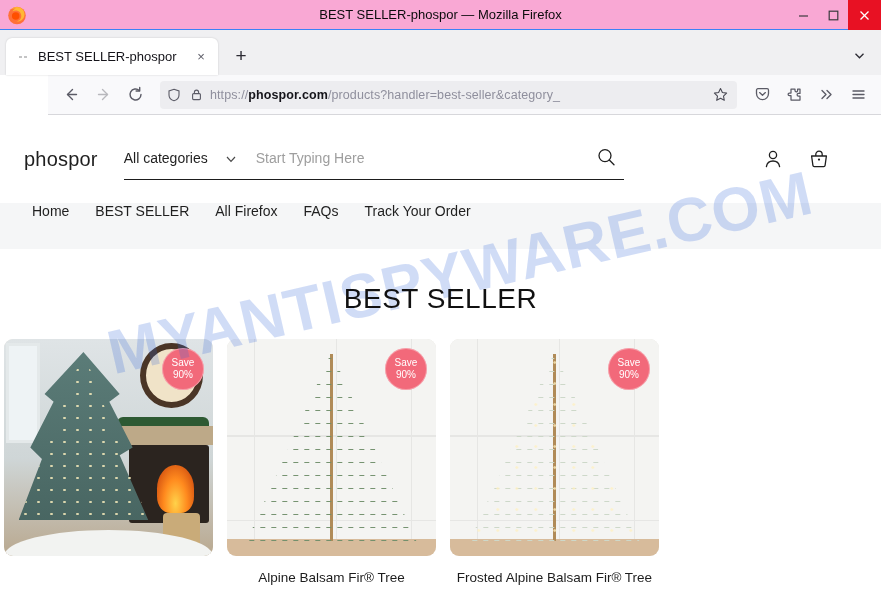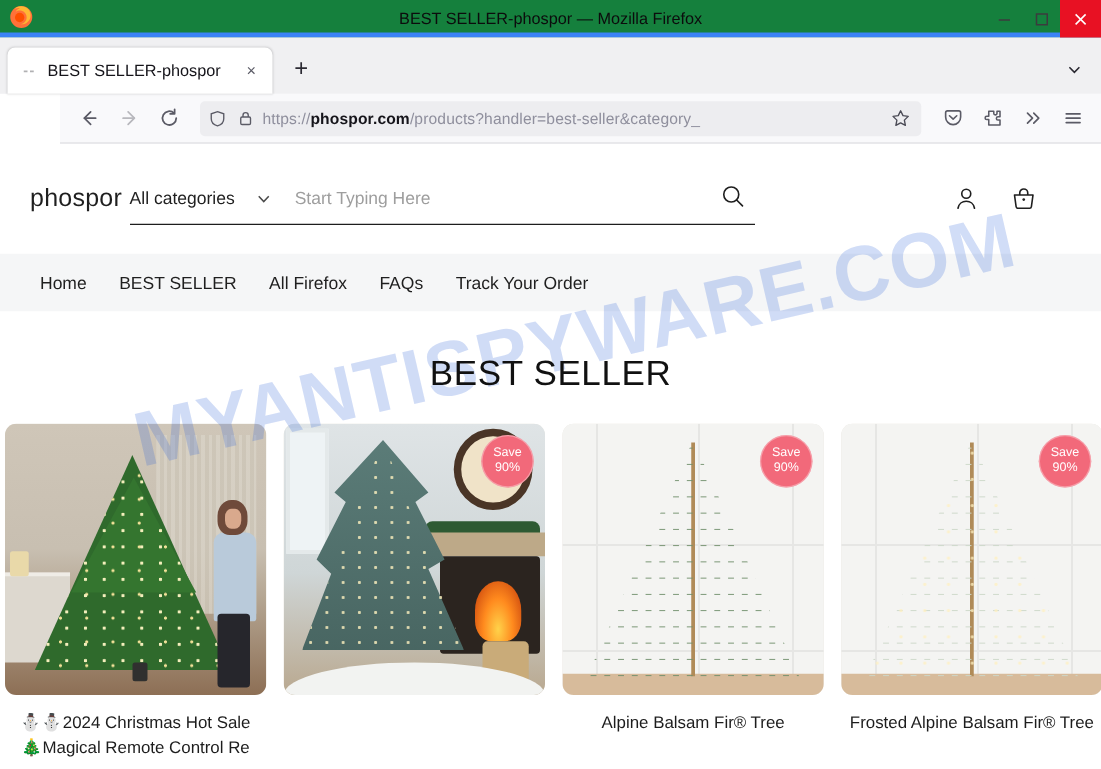--- a/index.html
+++ b/index.html
@@ -9,22 +9,22 @@
     font-family: "Liberation Sans", sans-serif;
     background: #ffffff;
   }
 
   #app { position: relative; width: 881px; height: 615px; overflow: hidden; }
 
   
   .titlebar {
     position: relative;
     height: 30px;
-    background: #15803d;
-    border-bottom: 4px solid #3b82f6;
+    background: #f9a8d4;
+    border-bottom: 1px solid #3b82f6;
     display: flex; align-items: center;
   }
   .ff-logo { width: 22px; height: 22px; margin-left: 6px; flex: 0 0 auto; }
   .win-title {
     position: absolute; left: 0; right: 0; top: 0; height: 30px;
     line-height: 30px; text-align: center;
     font-size: 13px; color: #0c0c0d;
     font-family: "Liberation Sans", sans-serif;
   }
   .win-buttons {
@@ -154,21 +154,21 @@
   .site-header {
     height: 88px;
     background: #ffffff;
     display: flex; align-items: center;
     padding: 0 20px 0 24px;
     position: relative;
     z-index: 5;
   }
   .brand {
     font-size: 20px; color: #1f1f1f; font-weight: 400;
-    letter-spacing: .2px; margin-right: 6px;
+    letter-spacing: .2px; margin-right: 26px;
     white-space: nowrap;
   }
   .searchwrap {
     flex: 0 0 auto;
     width: 500px;
     display: flex; align-items: center;
     border-bottom: 1.6px solid #1d1d1d;
     height: 42px;
     padding-bottom: 2px;
   }
@@ -196,21 +196,21 @@
     margin-left: auto;
     display: flex; align-items: center; gap: 22px;
     padding-right: 30px;
   }
   .hicon { width: 24px; height: 24px; color: #1f1f1f; display:flex;align-items:center;justify-content:center;}
 
   
   .site-nav {
     height: 46px;
     background: #f5f6f7;
-    display: flex; align-items: center;
+    display: flex; align-items: flex-start;
     gap: 26px;
     padding: 0 32px;
     position: relative; z-index: 5;
     font-size: 14px; color: #1f1f1f;
   }
   .site-nav a { color: #1f1f1f; text-decoration: none; white-space: nowrap; }
 
   
   .page-title {
     text-align: center;
@@ -529,38 +529,20 @@
       <a href="#">BEST SELLER</a>
       <a href="#">All Firefox</a>
       <a href="#">FAQs</a>
       <a href="#">Track Your Order</a>
     </nav>
 
     <h1 class="page-title">BEST SELLER</h1>
 
     <div class="grid">
 
-      <div class="card">
-        <div class="card-media">
-          <div class="scene s1">
-            <div class="wallpanel"></div>
-            <div class="sidetable"></div>
-            <div class="candle"></div>
-            <div class="tree"></div>
-            <div class="tree2"></div>
-            <div class="lights"></div>
-            <div class="trunk"></div>
-            <div class="woman-body"></div>
-            <div class="woman-legs"></div>
-            <div class="woman-head"></div>
-            <div class="woman-face"></div>
-          </div>
-        </div>
-        <div class="card-title">⛄⛄2024 Christmas Hot Sale 🎄Magical Remote Control Re</div>
-      </div>
 
       <div class="card">
         <div class="card-media">
           <div class="scene s2">
             <div class="window"></div>
             <div class="clock"></div>
             <div class="garland"></div>
             <div class="mantel"></div>
             <div class="fireplace"></div>
             <div class="fire"></div>

